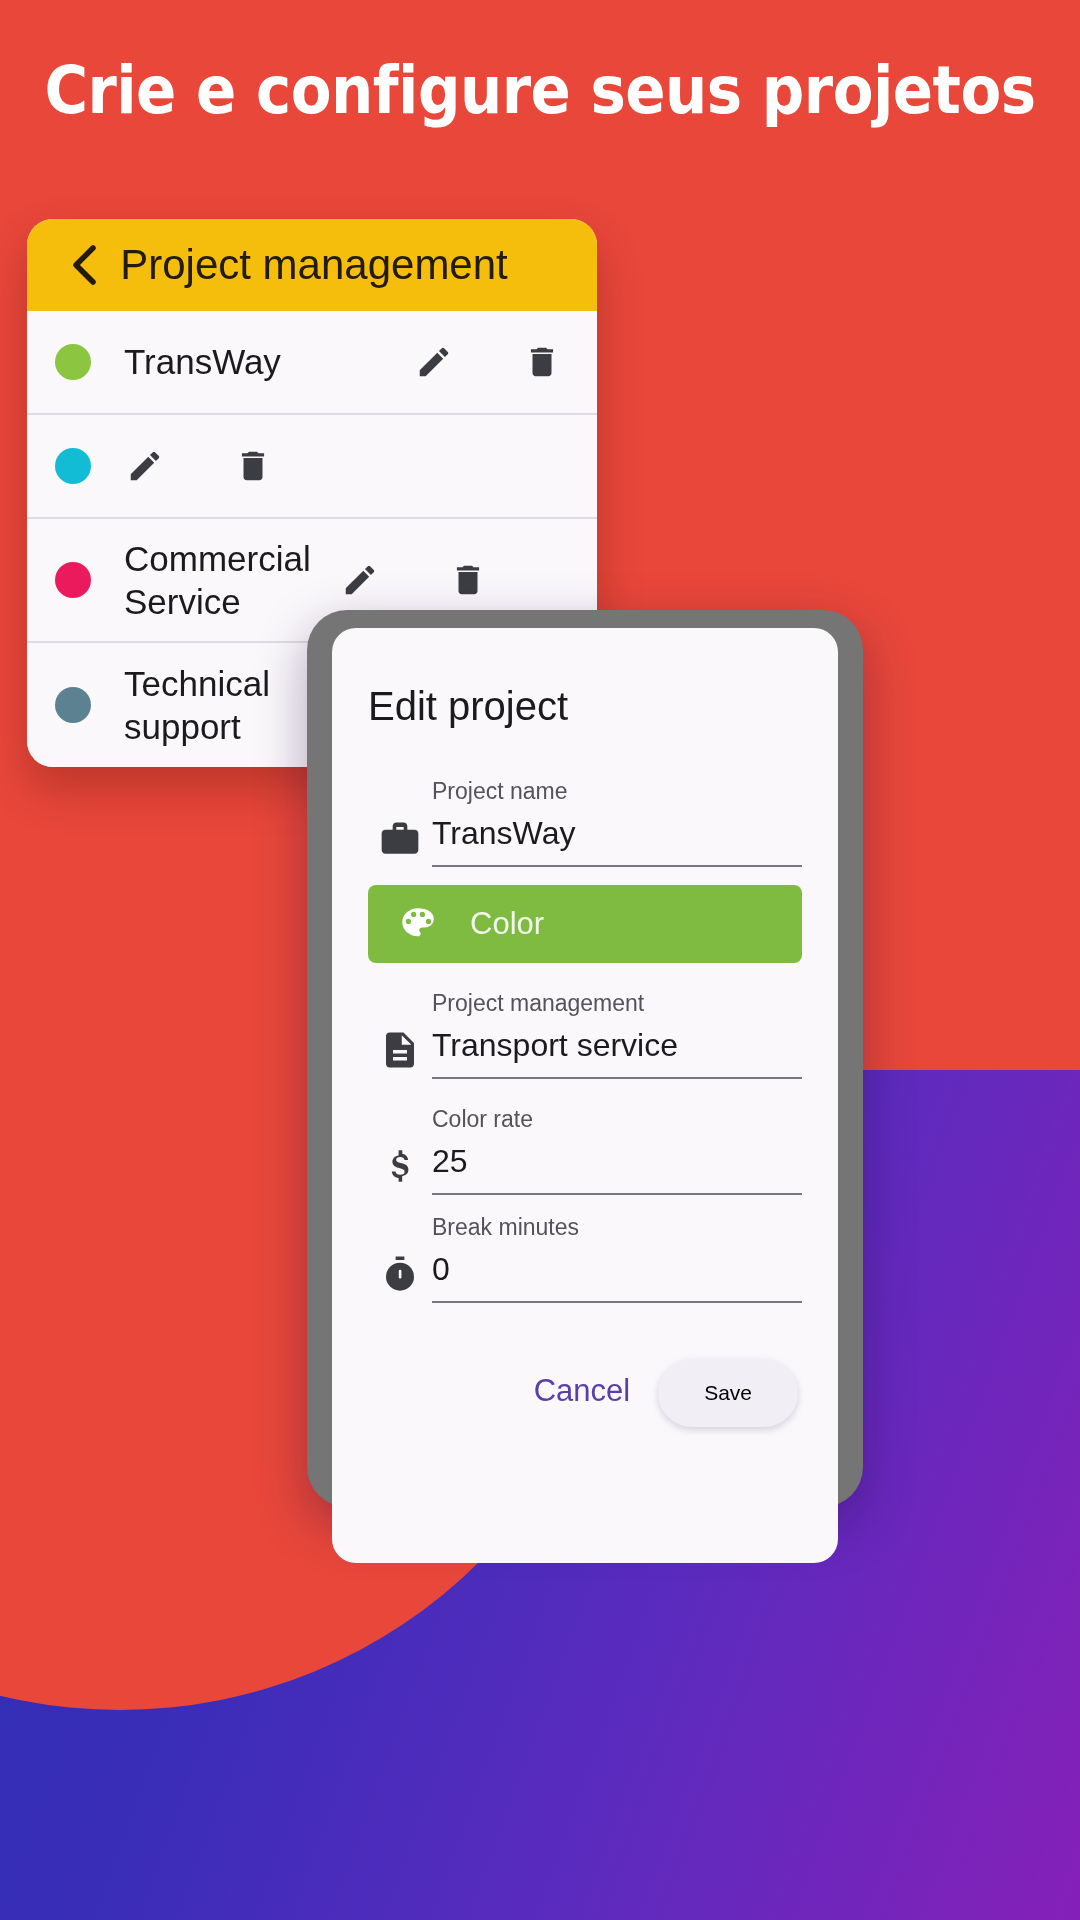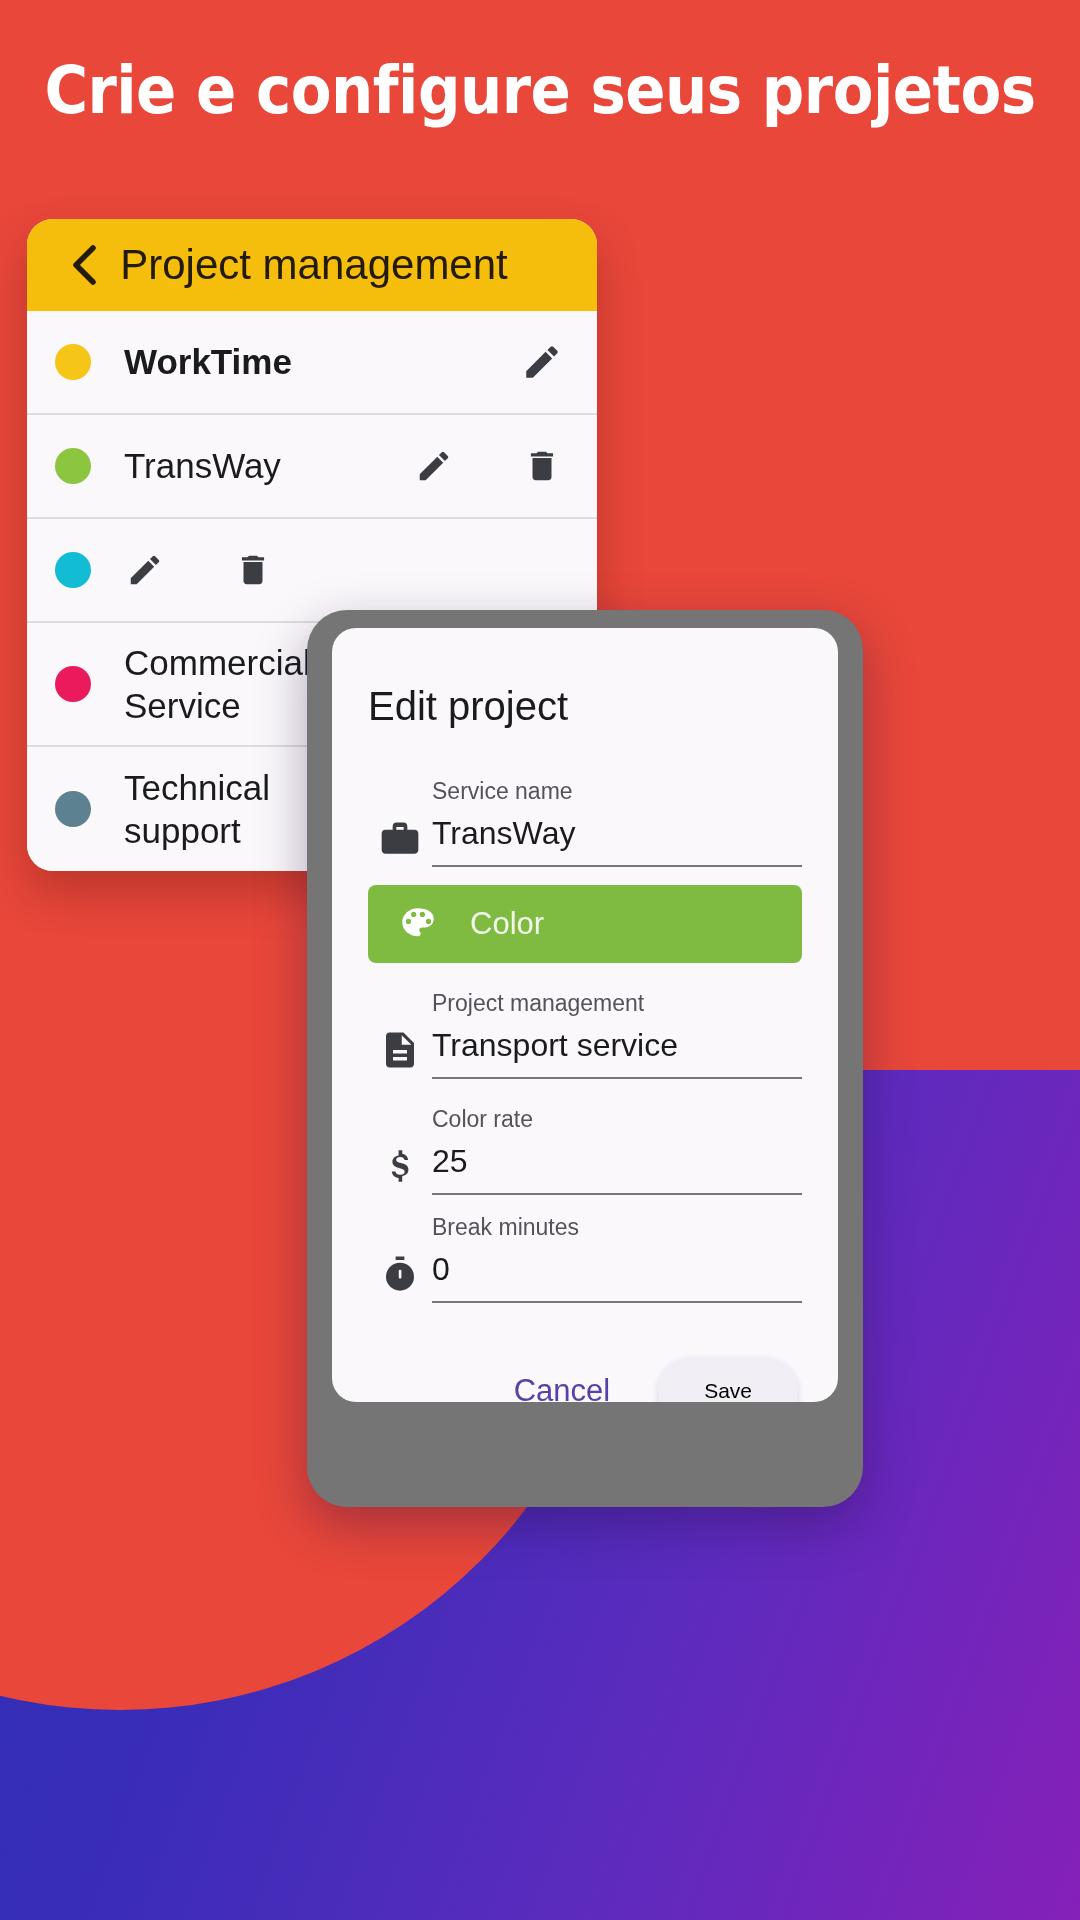--- a/index.html
+++ b/index.html
@@ -154,21 +154,21 @@
     background: #757575;
     border-radius: 40px;
     box-shadow: 0 18px 50px rgba(40, 10, 60, 0.35);
     z-index: 20;
   }
   #edit-dialog {
     position: absolute;
     left: 25px;
     top: 18px;
     width: 506px;
-    height: 774px;
+    height: 935px;
     background: #FAF8FB;
     border-radius: 24px;
     box-sizing: border-box;
     padding: 56px 36px 0 36px;
     overflow: hidden;
   }
   #dialog-title {
     font-size: 40px;
     color: #1B1B1F;
     margin-bottom: 48px;
@@ -217,23 +217,23 @@
   #color-icon { width: 44px; height: 44px; flex: 0 0 auto; display: flex; align-items: center; justify-content: center; }
   #color-label {
     color: #F2F7EC;
     font-size: 31px;
     margin-left: 30px;
     text-align: center;
   }
 
   #dialog-actions {
     display: flex;
-    align-items: center;
+    align-items: flex-end;
     justify-content: flex-end;
-    gap: 30px;
+    gap: 10px;
     margin-top: 52px;
     padding-right: 4px;
   }
   #cancel-button {
     font-size: 31px;
     color: #5940A8;
     padding: 18px 18px;
   }
   #save-button {
     font-size: 21px;
@@ -261,31 +261,20 @@
     <div id="back-chevron">
       <svg width="36" height="44" viewBox="0 0 36 44" aria-hidden="true">
         <path d="M26 5 L9 22 L26 39" fill="none" stroke="#231B0D" stroke-width="5.5" stroke-linecap="round" stroke-linejoin="round"></path>
       </svg>
     </div>
     <div class="appbar-title">Project management</div>
   </div>
 
   <div>
 
-    <div class="project-row">
-      <span class="dot" style="background:#F5C518"></span>
-      <span class="project-name bold">WorkTime</span>
-      <span class="row-actions">
-        <span class="icon-btn">
-          <svg width="42" height="42" viewBox="0 0 24 24" aria-hidden="true">
-            <path d="M3 17.25V21h3.75L17.81 9.94l-3.75-3.75L3 17.25zM20.71 7.04a1 1 0 0 0 0-1.41l-2.34-2.34a1 1 0 0 0-1.41 0l-1.83 1.83 3.75 3.75 1.83-1.83z" fill="#3C3C43"></path>
-          </svg>
-        </span>
-      </span>
-    </div>
 
     <div class="project-row">
       <span class="dot" style="background:#8CC53F"></span>
       <span class="project-name">TransWay</span>
       <span class="row-actions">
         <span class="icon-btn">
           <svg width="38" height="38" viewBox="0 0 24 24" aria-hidden="true">
             <path d="M3 17.25V21h3.75L17.81 9.94l-3.75-3.75L3 17.25zM20.71 7.04a1 1 0 0 0 0-1.41l-2.34-2.34a1 1 0 0 0-1.41 0l-1.83 1.83 3.75 3.75 1.83-1.83z" fill="#3C3C43"></path>
           </svg>
         </span>
@@ -355,21 +344,21 @@
 
     <div id="dialog-title">Edit project</div>
 
     <div class="field-row">
       <span class="field-icon">
         <svg width="44" height="44" viewBox="0 0 24 24" aria-hidden="true">
           <path d="M20 7h-4V5c0-1.1-.9-2-2-2h-4C8.9 3 8 3.9 8 5v2H4c-1.1 0-2 .9-2 2v9c0 1.1.9 2 2 2h16c1.1 0 2-.9 2-2V9c0-1.1-.9-2-2-2zm-6 0h-4V5.5h4V7z" fill="#3C3C43"></path>
         </svg>
       </span>
       <span class="field-body">
-        <span class="field-label" style="display:block">Service name</span>
+        <span class="field-label" style="display:block">Project name</span>
         <span class="field-value" style="display:block">TransWay</span>
       </span>
     </div>
 
     <div id="color-button">
       <span id="color-icon">
         <svg width="42" height="42" viewBox="0 0 24 24" aria-hidden="true">
           <path d="M12 3c-4.97 0-9 3.58-9 8 0 4.42 4.03 8 9 8 .83 0 1.5-.67 1.5-1.5 0-.39-.15-.74-.39-1.01-.23-.26-.38-.61-.38-.99 0-.83.67-1.5 1.5-1.5H16c2.76 0 5-2.24 5-5 0-3.87-4.03-6-9-6zM6.5 12a1.5 1.5 0 1 1 0-3 1.5 1.5 0 0 1 0 3zm3-4a1.5 1.5 0 1 1 0-3 1.5 1.5 0 0 1 0 3zm5 0a1.5 1.5 0 1 1 0-3 1.5 1.5 0 0 1 0 3zm3.5 4a1.5 1.5 0 1 1 0-3 1.5 1.5 0 0 1 0 3z" fill="#FFFFFF"></path>
         </svg>
       </span>

